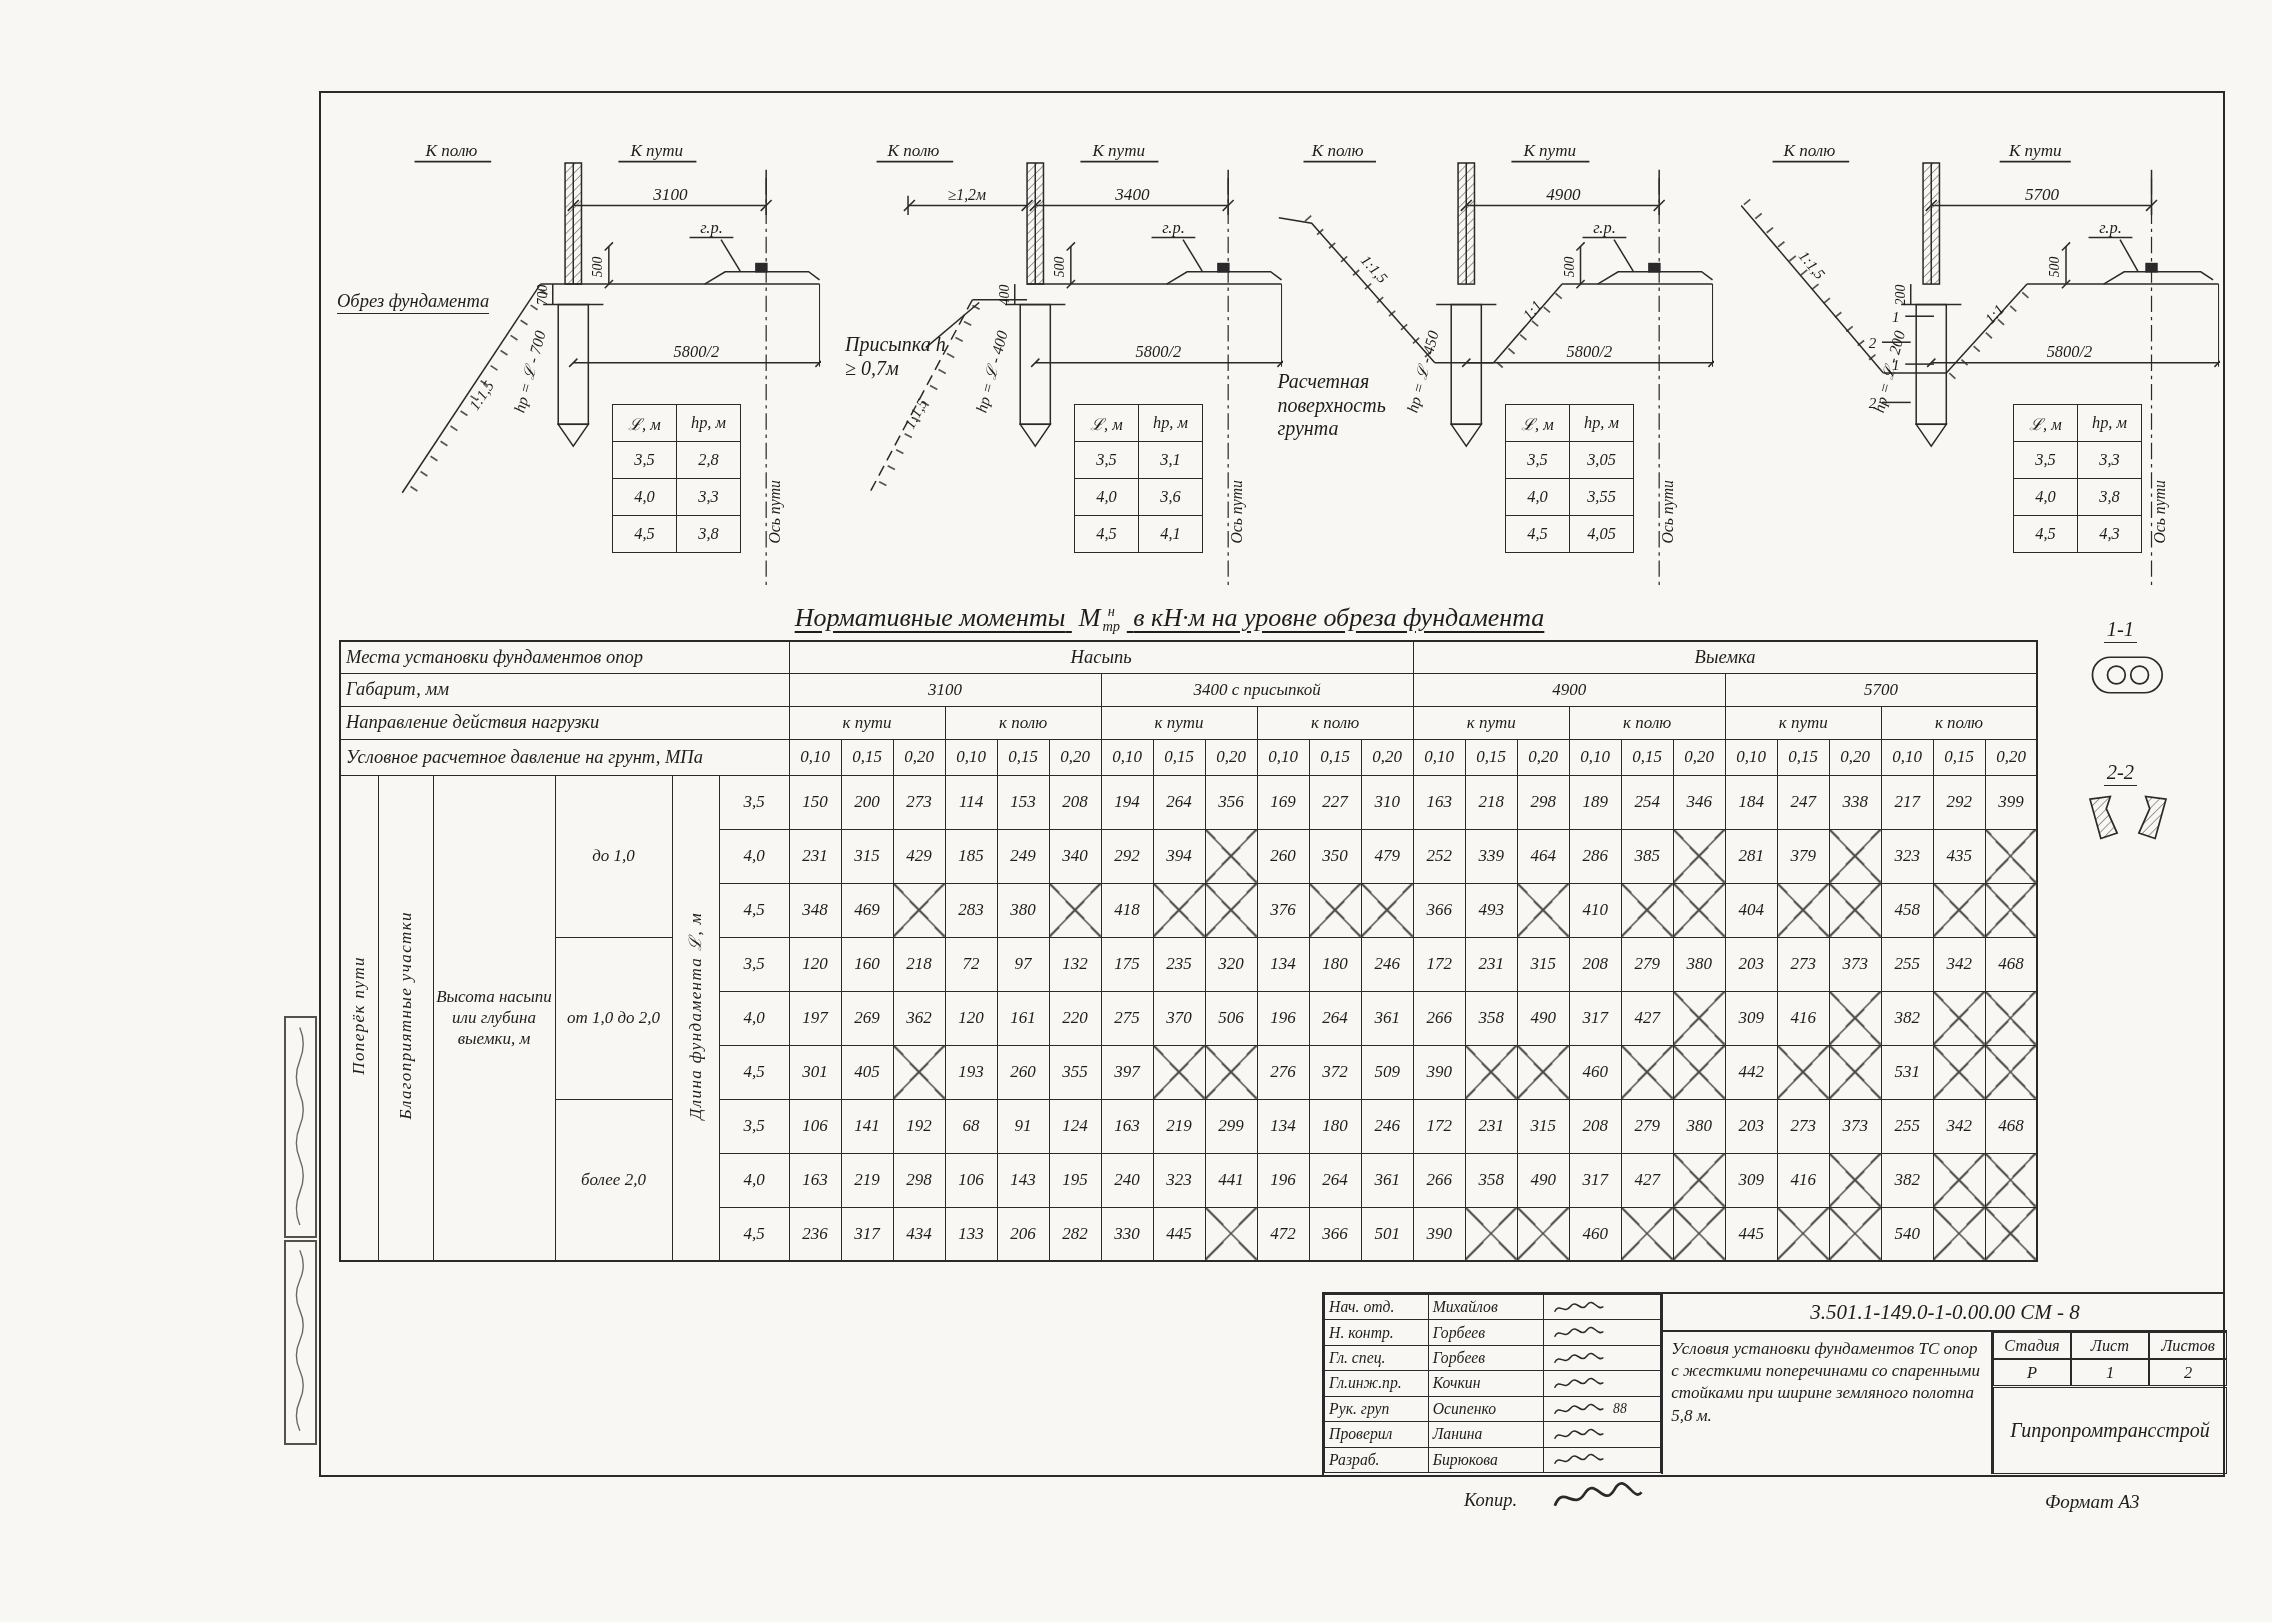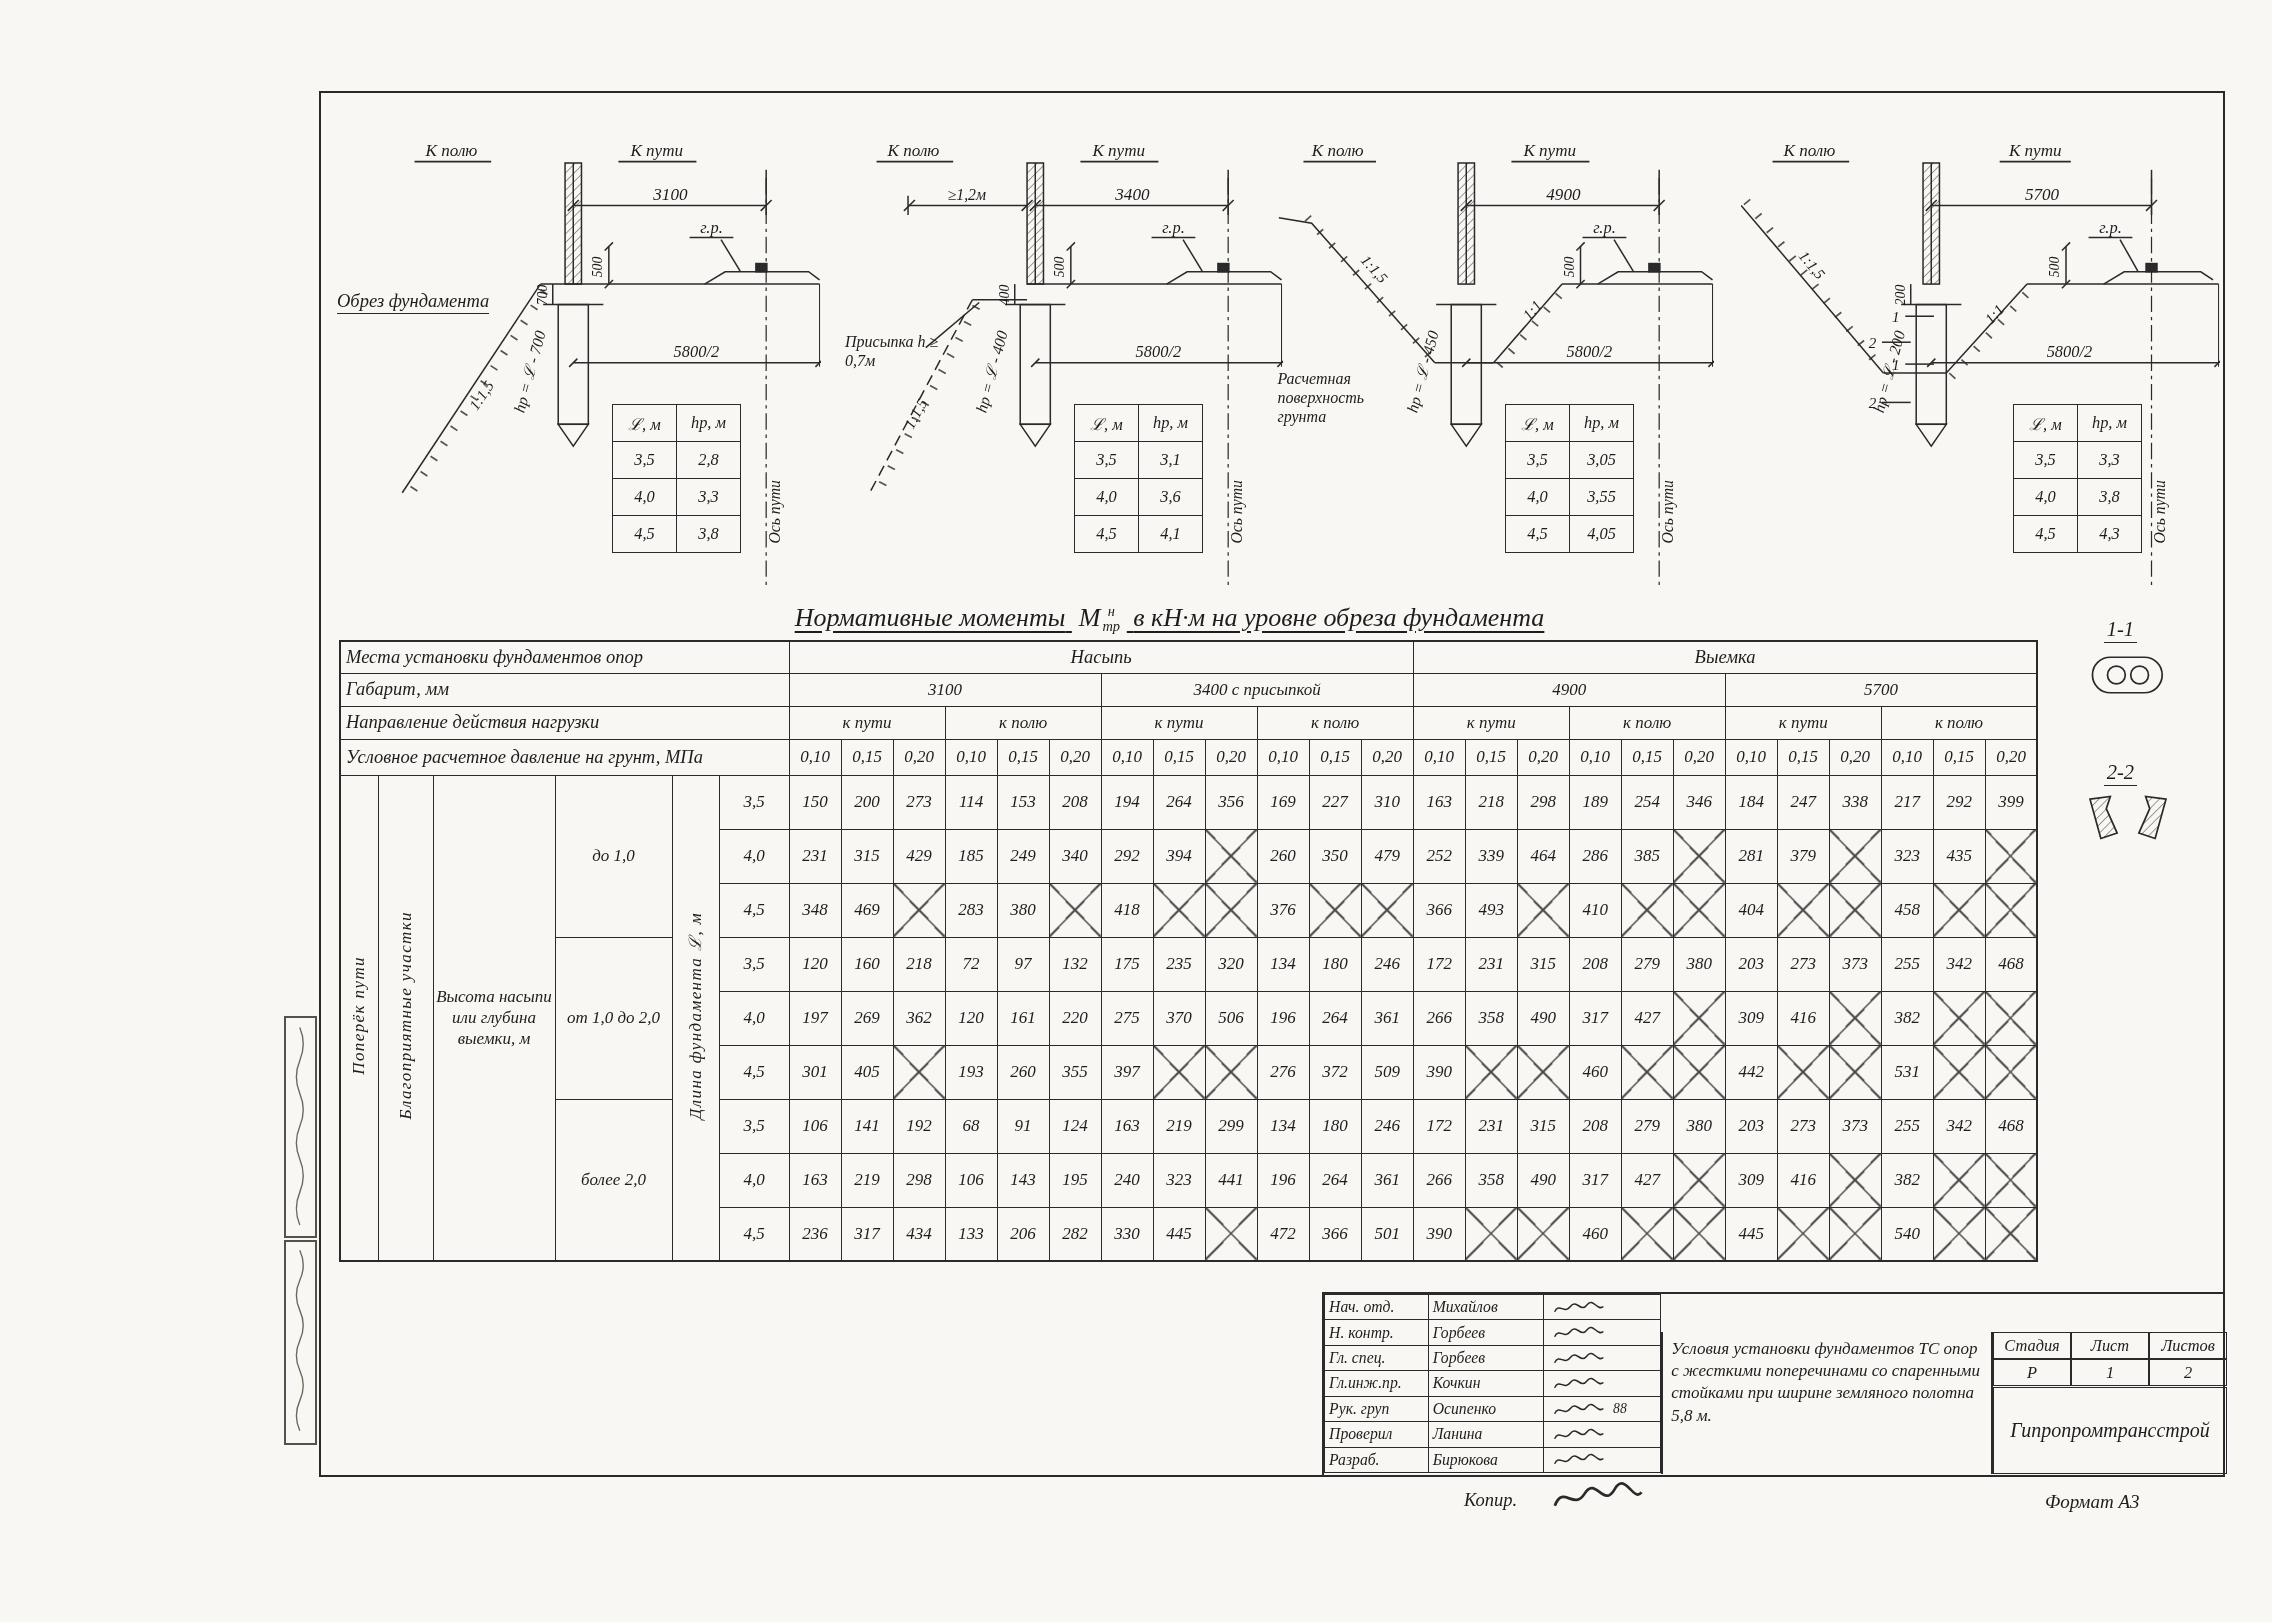--- a/index.html
+++ b/index.html
@@ -8,21 +8,21 @@
   .abs{position:absolute;}
   .frame{position:absolute;left:319px;top:91px;width:1906px;height:1386px;border:2.7px solid #2a2a2a;box-sizing:border-box;}
   svg text{font-family:"Liberation Serif","DejaVu Serif",serif;font-style:italic;fill:#1d1d1d;}
 
   
   .diagram{position:absolute;top:137px;}
   .dsvg{position:absolute;left:0;top:0;}
   .dtable{border-collapse:collapse;position:absolute;}
   .dtable th,.dtable td{border:1.4px solid #2a2a2a;width:63px;height:36px;text-align:center;
         font-size:16.4px;font-weight:normal;font-style:italic;padding:0;}
-  .dnote{position:absolute;font-size:16px;line-height:1.18;}
+  .dnote{position:absolute;font-size:20px;line-height:1.18;}
 
   .cutlabel{position:absolute;left:337px;top:291px;font-size:18.5px;border-bottom:1.4px solid #2a2a2a;padding-bottom:1.4px;}
 
   
   .ttl{position:absolute;left:588px;top:603px;width:1163px;text-align:center;font-size:26px;
        text-decoration:underline;text-underline-offset:4.8px;}
   .mwrap{display:inline-flex;align-items:flex-start;margin:0 6.8px;}
   .supsub{display:inline-flex;flex-direction:column;font-size:14.4px;line-height:1;margin-left:2.1px;margin-top:1.4px;}
 
   
@@ -794,20 +794,21 @@
           </tr>
           <tr>
             <td class="tb-role">Разраб.</td>
             <td class="tb-name">Бирюкова</td>
             <td class="tb-sig"><svg class="sig" viewBox="0 0 75 24">
                 <path d="M5 17 C11 4, 18 21, 26 10 S40 19, 48 8 S62 17, 70 10" fill="none" stroke="#2a2a2a" stroke-width="2"></path>
               </svg></td>
           </tr>
         </tbody>
   </table>
+  <div class="docnum">3.501.1-149.0-1-0.00.00 СМ - 8</div>
   <div class="desc">Условия установки фундаментов ТС опор с жесткими поперечинами со спаренными стойками при ширине земляного полотна 5,8 м.</div>
   <div class="stagegrid">
     <div class="sg" style="left:0;top:0;width:78px;height:27px">Стадия</div>
     <div class="sg" style="left:78px;top:0;width:78px;height:27px">Лист</div>
     <div class="sg" style="left:156px;top:0;width:78px;height:27px">Листов</div>
     <div class="sg" style="left:0;top:27px;width:78px;height:27px">Р</div>
     <div class="sg" style="left:78px;top:27px;width:78px;height:27px">1</div>
     <div class="sg" style="left:156px;top:27px;width:78px;height:27px">2</div>
     <div class="org">Гипропромтрансстрой</div>
   </div>

